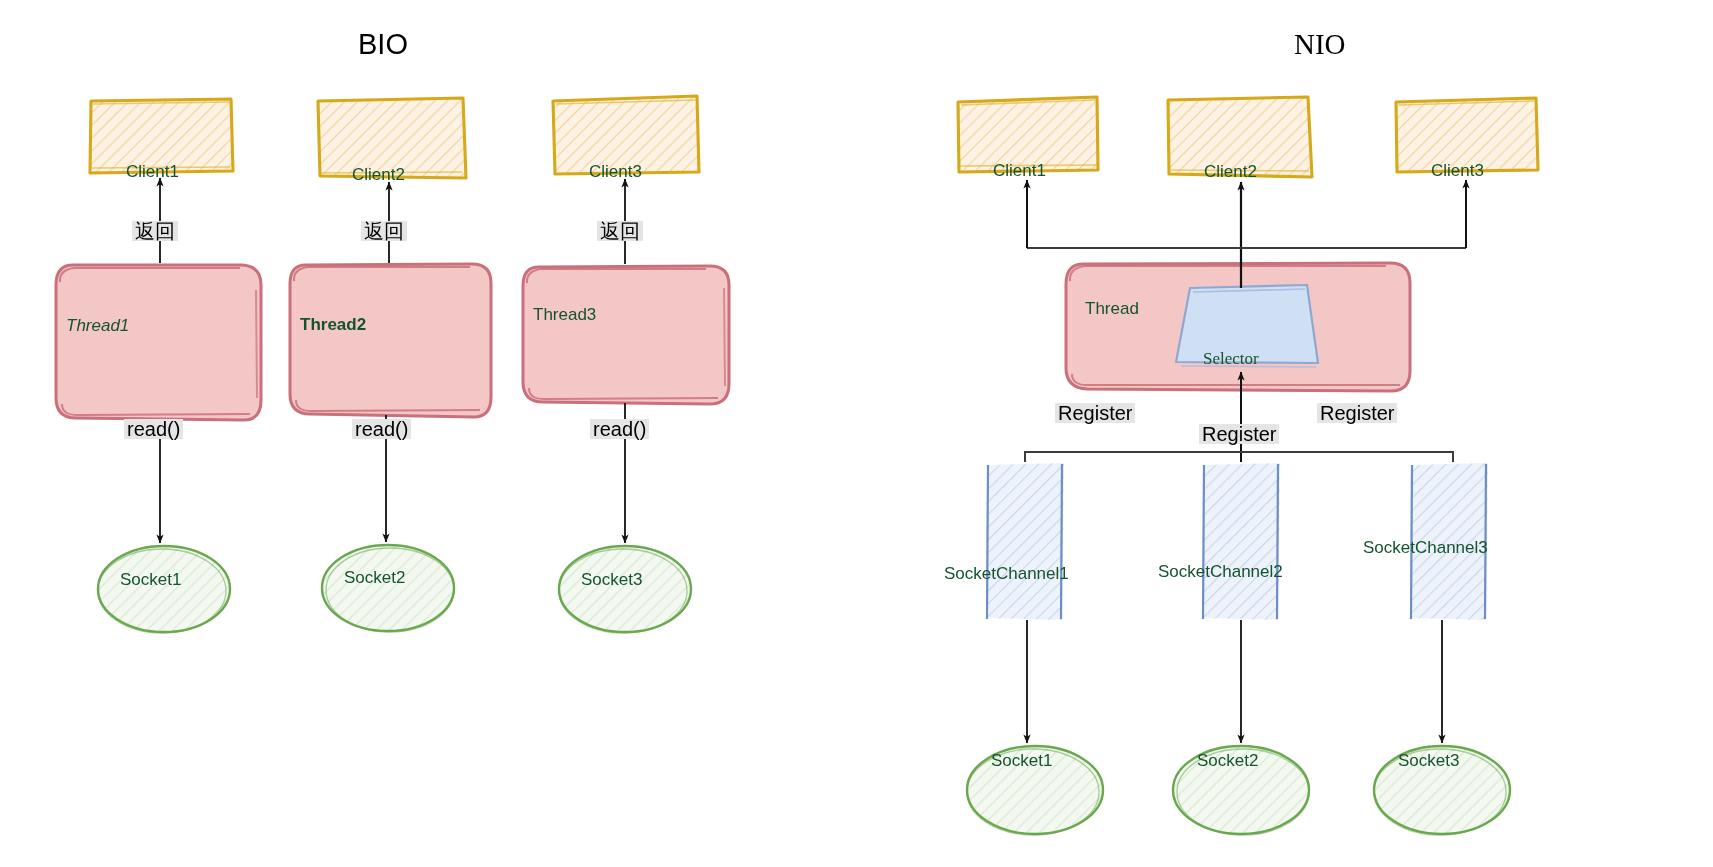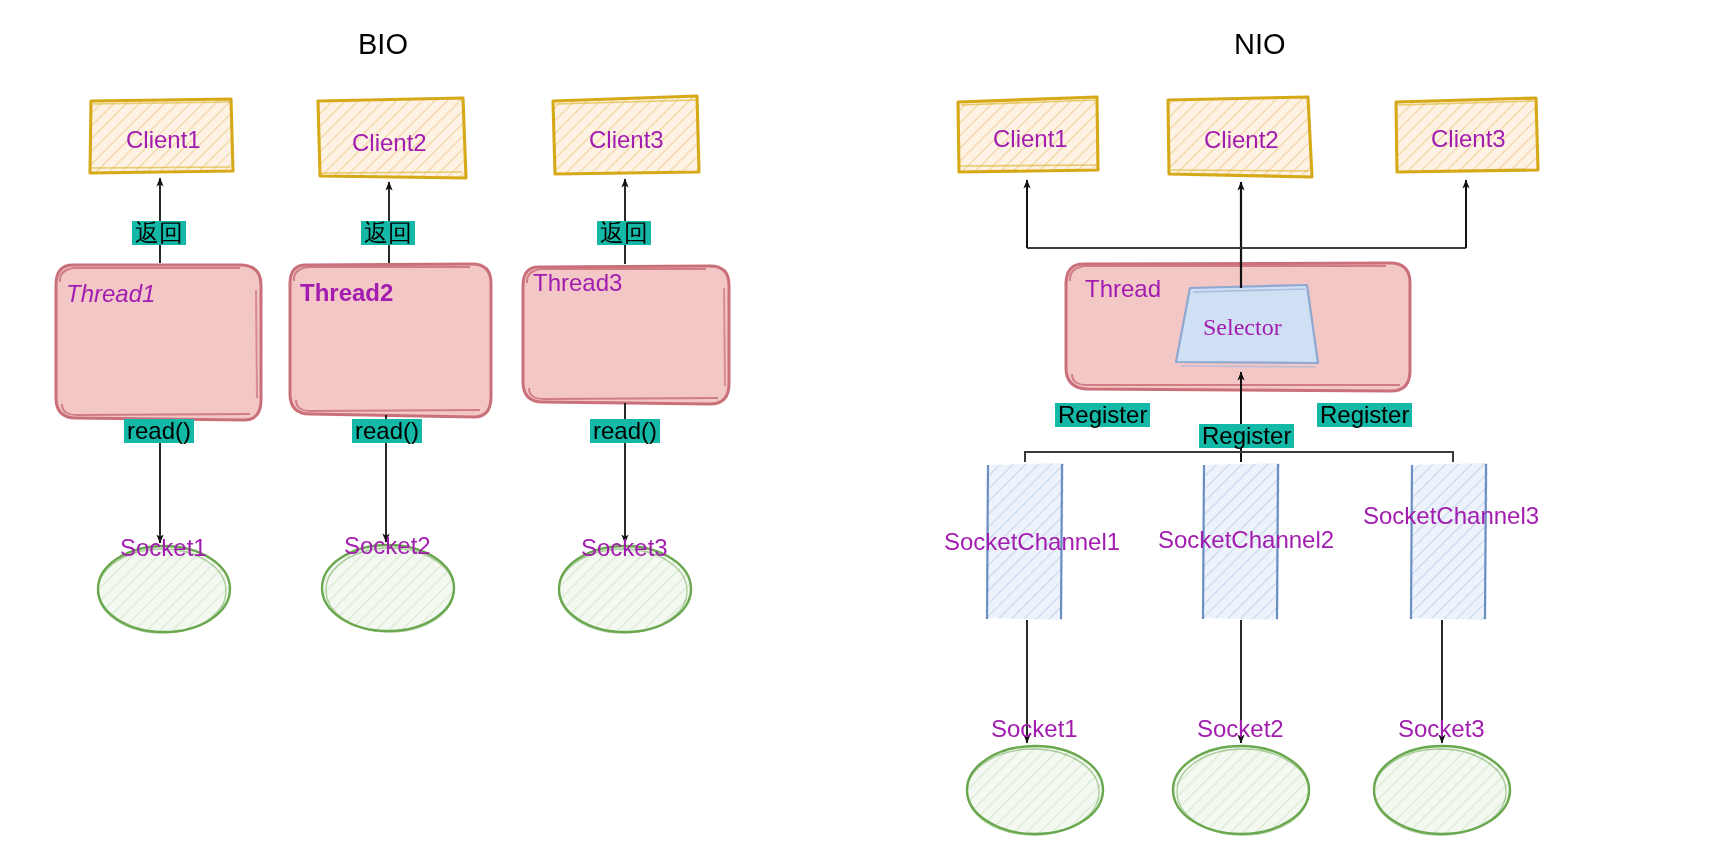--- a/index.html
+++ b/index.html
@@ -6,32 +6,33 @@
   html,body{margin:0;padding:0;background:#ffffff;}
   body{
     width:1713px;height:867px;position:relative;overflow:hidden;
     font-family:"Liberation Sans","DejaVu Sans",sans-serif;
     color:#000000;
   }
   #canvas{position:absolute;inset:0;width:1421px;height:867px;}
   svg.layer{position:absolute;left:0;top:0;width:1713px;height:867px;overflow:visible;}
   .node-label{
     position:absolute;
-    font-size:24px;
-    color:#a21caf;
+    font-size:17px;
+    color:#14532d;
     white-space:nowrap;
     pointer-events:none;
     line-height:1;
+    margin-top:35px;
   }
   .edge-label{
     position:absolute;
-    font-size:24px;
+    font-size:20px;
     color:#000;
     white-space:nowrap;
-    background:#14b8a6;
+    background:#e5e5e5;
     padding:0 3px;
     line-height:1;
   }
   .title{
     position:absolute;
     font-size:29px;
     color:#000;
     white-space:nowrap;
     line-height:1;
   }
@@ -226,21 +227,21 @@
     </g>
     <g>
       <line x1="1241" y1="620" x2="1241" y2="743" stroke="#111" stroke-width="1.8" marker-end="url(#arrow)"></line>
     </g>
     <g>
       <line x1="1442" y1="620" x2="1442" y2="743" stroke="#111" stroke-width="1.8" marker-end="url(#arrow)"></line>
     </g>
   </svg>
 
   <div class="title" style="left:358px;top:30px;">BIO</div>
-  <div class="title" style="left:1234px;top:30px;">NIO</div>
+  <div class="title" style="left:1294px;top:30px;font-family:Liberation Serif, serif;">NIO</div>
 
   <div class="node-label" style="left:126px;top:128px;">Client1</div>
   <div class="node-label" style="left:352px;top:131px;">Client2</div>
   <div class="node-label" style="left:589px;top:128px;">Client3</div>
 
   <div class="node-label" style="left:66px;top:282px;font-style:italic;">Thread1</div>
   <div class="node-label" style="left:300px;top:281px;font-weight:bold;">Thread2</div>
   <div class="node-label" style="left:533px;top:271px;text-align:center;">Thread3</div>
 
   <div class="node-label" style="left:120px;top:536px;">Socket1</div>
@@ -252,21 +253,21 @@
   <div class="edge-label" style="left:597px;top:221px;">返回</div>
 
   <div class="edge-label" style="left:124px;top:419px;">read()</div>
   <div class="edge-label" style="left:352px;top:419px;">read()</div>
   <div class="edge-label" style="left:590px;top:419px;">read()</div>
 
   <div class="node-label" style="left:993px;top:127px;">Client1</div>
   <div class="node-label" style="left:1204px;top:128px;">Client2</div>
   <div class="node-label" style="left:1431px;top:127px;">Client3</div>
 
-  <div class="node-label" style="left:1085px;top:277px;">Thread</div>
+  <div class="node-label" style="left:1085px;top:265px;">Thread</div>
   <div class="node-label" style="left:1203px;top:315px;font-family:Liberation Serif, serif;">Selector</div>
 
   <div class="node-label" style="left:944px;top:530px;">SocketChannel1</div>
   <div class="node-label" style="left:1158px;top:528px;">SocketChannel2</div>
   <div class="node-label" style="left:1363px;top:504px;">SocketChannel3</div>
 
   <div class="node-label" style="left:991px;top:717px;">Socket1</div>
   <div class="node-label" style="left:1197px;top:717px;">Socket2</div>
   <div class="node-label" style="left:1398px;top:717px;">Socket3</div>
 

